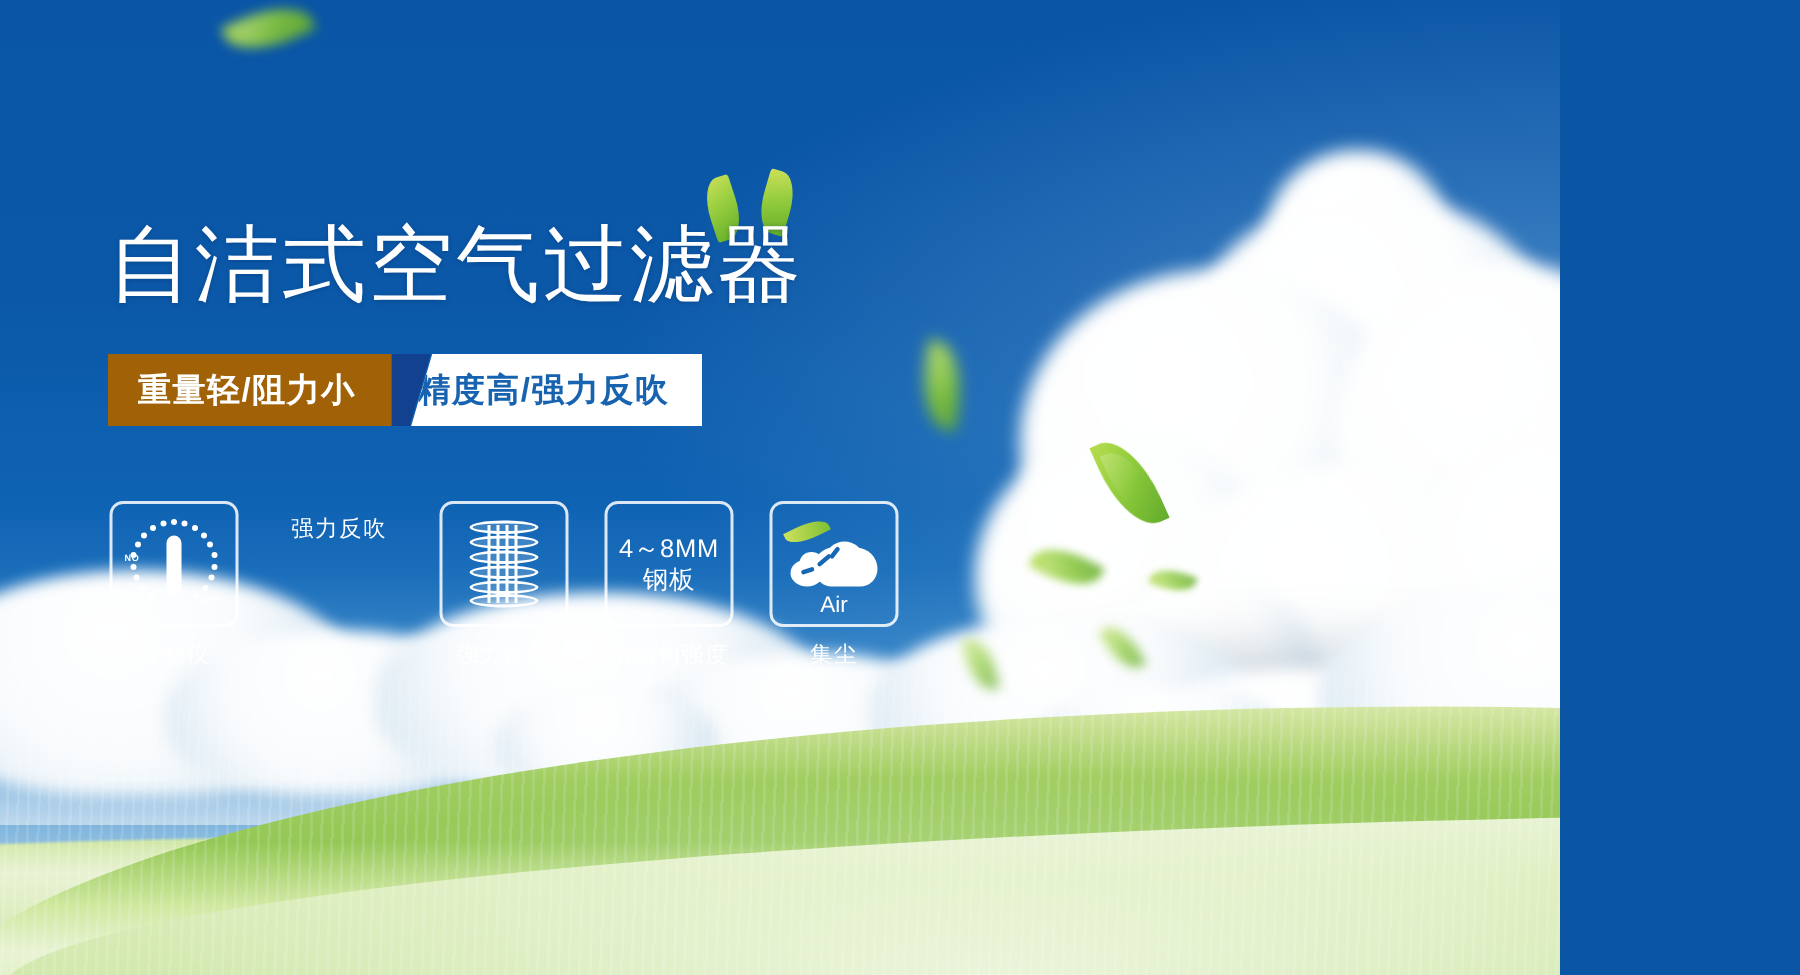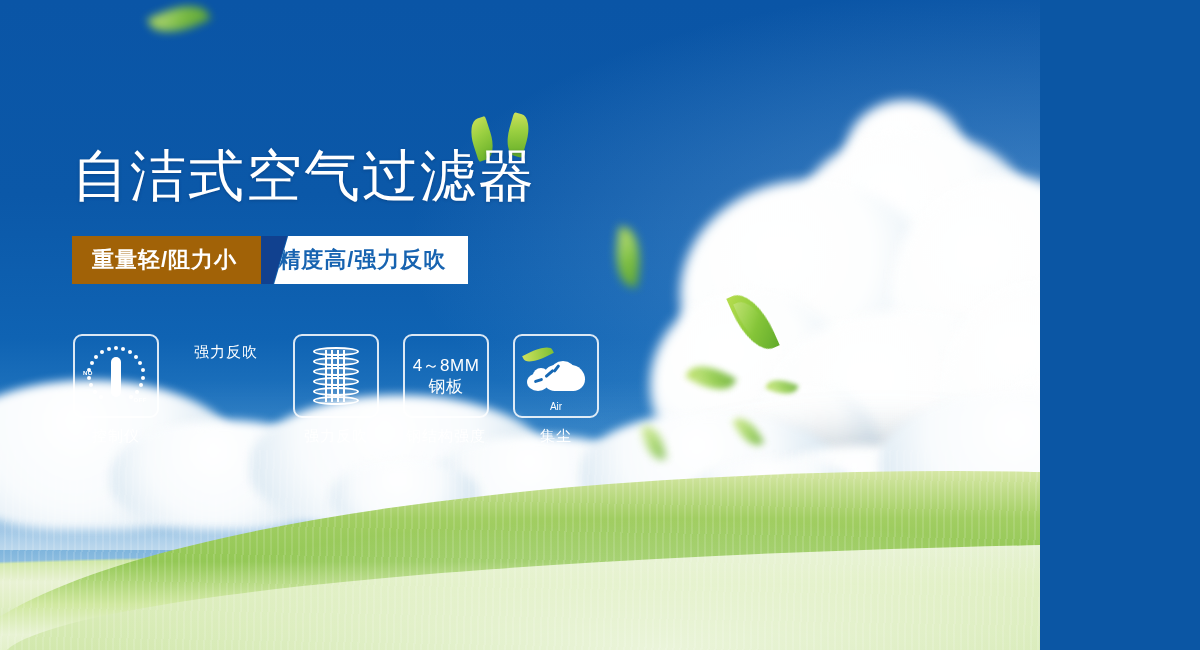--- a/index.html
+++ b/index.html
@@ -165,21 +165,21 @@
   
   .airicon{position:relative;width:62px;height:46px;}
   .airicon .c1{position:absolute;right:2px;bottom:8px;width:42px;height:26px;border-radius:14px 16px 13px 13px;background:#fff;}
   .airicon .c2{position:absolute;right:12px;bottom:18px;width:24px;height:20px;border-radius:50%;background:#fff;}
   .airicon .c3{position:absolute;left:2px;bottom:8px;width:22px;height:18px;border-radius:50%;background:#fff;}
   .airicon .c4{position:absolute;left:8px;bottom:16px;width:16px;height:15px;border-radius:50%;background:#fff;}
   .airicon .cut{position:absolute;background:#1668b4;}
   .airicon .cut.a{left:9px;bottom:17px;width:9px;height:3px;border-radius:2px;transform:rotate(-18deg);}
   .airicon .cut.b{left:19px;bottom:24px;width:11px;height:3px;border-radius:2px;transform:rotate(-40deg);}
   .airicon .cut.c{left:27px;bottom:29px;width:9px;height:3px;border-radius:2px;transform:rotate(-52deg);}
-  .airicon .lbl{position:absolute;left:0;right:0;bottom:-13px;text-align:center;font-size:10px;color:#fff;}
+  .airicon .lbl{position:absolute;left:0;right:0;bottom:-13px;text-align:center;font-size:15px;color:#fff;}
   .airicon .gl{position:absolute;left:-2px;top:-4px;width:30px;height:11px;border-radius:0 70% 0 70%;
      background:linear-gradient(110deg,#cfe25c,#7dbf34);transform:rotate(-26deg);}
 </style>
 </head>
 <body>
 
 <div class="banner">
 
   <div class="sky"></div>
   <div class="haze"></div>

